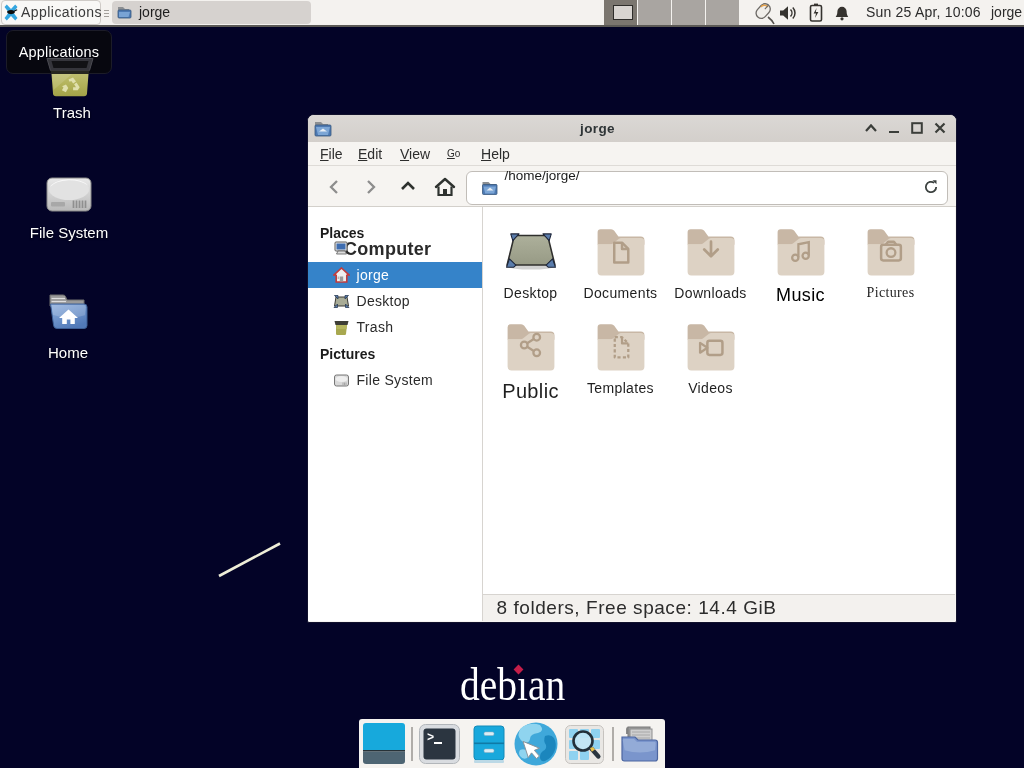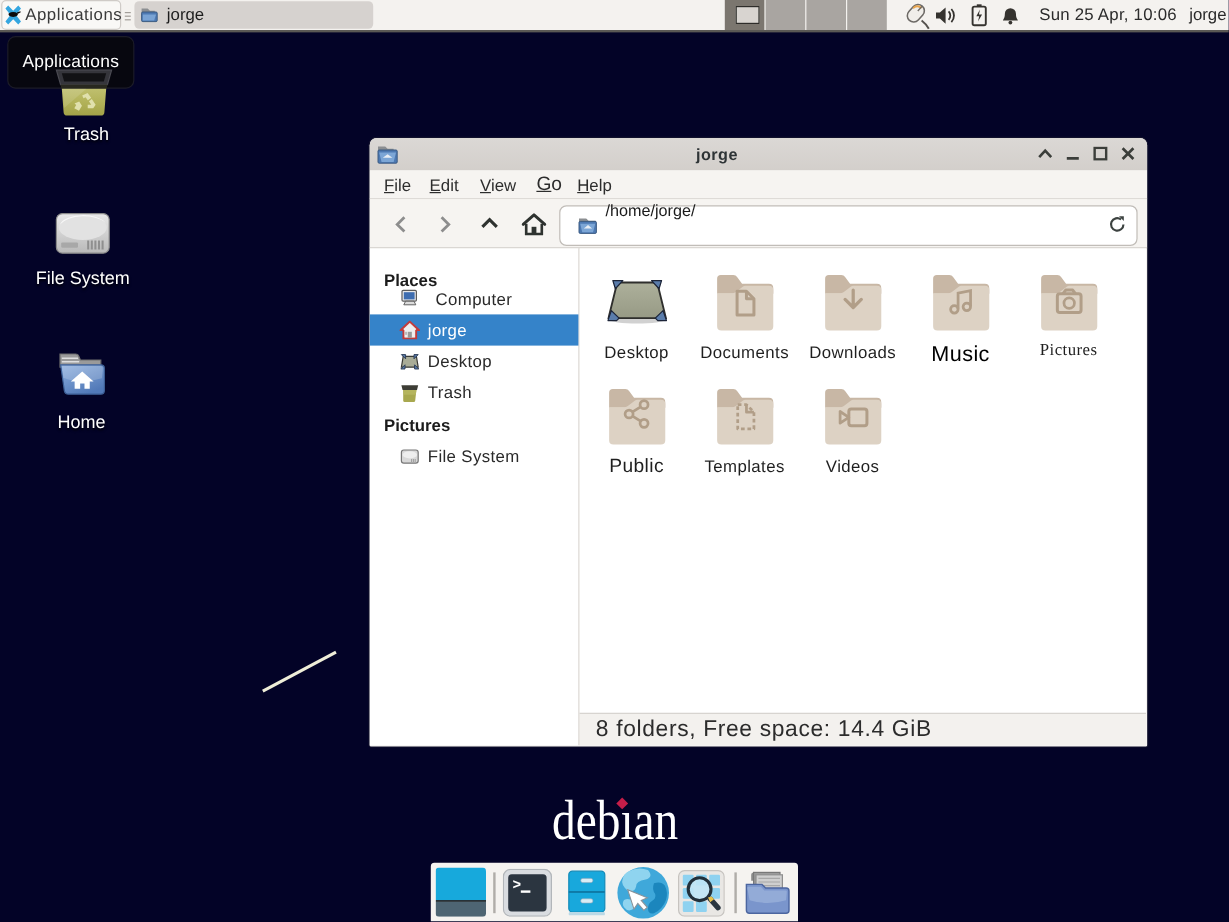--- a/index.html
+++ b/index.html
@@ -157,21 +157,21 @@
       <rect x="2.2" y="1.2" width="9.6" height="9.6" fill="none" stroke="#3b3e3a" stroke-width="2"></rect>
     </svg>
   <svg class="abs" style="left:625px;top:6.5px;" width="14" height="12" viewBox="0 0 14 12">
       <path d="M2.5 1.5 L11.5 10.5 M11.5 1.5 L2.5 10.5" stroke="#3b3e3a" stroke-width="2.2"></path>
     </svg>
 
   <div class="abs" style="left:0;top:27px;width:100%;height:24px;background:#f6f4f1;border-bottom:1px solid #dedbd7;"></div>
   <div class="abs" style="left:12px;top:27px;height:36px;line-height:24px;font-size:14px;color:#2d2d2d;"><span style="text-decoration:underline;">F</span>ile</div>
   <div class="abs" style="left:50px;top:27px;height:24px;line-height:24px;font-size:14px;color:#2d2d2d;"><span style="text-decoration:underline;">E</span>dit</div>
   <div class="abs" style="left:92px;top:27px;height:24px;line-height:24px;font-size:14px;color:#2d2d2d;"><span style="text-decoration:underline;">V</span>iew</div>
-  <div class="abs" style="left:139px;top:27px;height:24px;line-height:24px;font-size:16px;color:#2d2d2d;"><span style="text-decoration:underline;">G</span>o</div>
+  <div class="abs" style="left:139px;top:27px;height:24px;line-height:24px;font-size:10px;color:#2d2d2d;"><span style="text-decoration:underline;">G</span>o</div>
   <div class="abs" style="left:173px;top:27px;height:24px;line-height:24px;font-size:14px;color:#2d2d2d;"><span style="text-decoration:underline;">H</span>elp</div>
 
   <div class="abs" style="left:0;top:51px;width:100%;height:41px;background:#f6f4f1;border-bottom:1px solid #d3d0cb;"></div>
   <svg class="abs" style="left:19.5px;top:63.5px;" width="12" height="16" viewBox="0 0 12 16">
       <path d="M9 2 L3 8 L9 14" fill="none" stroke="#8d8d8d" stroke-width="2.3"></path>
     </svg>
   <svg class="abs" style="left:56.5px;top:63.5px;" width="12" height="16" viewBox="0 0 12 16">
       <path d="M3 2 L9 8 L3 14" fill="none" stroke="#8d8d8d" stroke-width="2.3"></path>
     </svg>
   <svg class="abs" style="left:91.5px;top:65px;" width="16" height="12" viewBox="0 0 16 12">
@@ -194,21 +194,21 @@
   <svg class="abs" style="left:615px;top:64px;" width="16" height="16" viewBox="0 0 16 16">
     <path d="M13.2 8 a5.2 5.2 0 1 1 -2 -4.1" fill="none" stroke="#3c4240" stroke-width="1.8"></path>
     <path d="M9.5 1.2 h4 v4 z" fill="#3c4240"></path>
   </svg>
 
   <div class="abs" style="left:0;top:92px;width:174px;height:414px;background:#fff;"></div>
   <div class="abs" style="left:174px;top:92px;width:1px;height:414px;background:#d7d4d0;"></div>
   <div class="abs" style="left:12px;top:95.5px;width:160px;height:22px;line-height:22px;font-size:14px;font-weight:bold;color:#1c1c1c;margin-top:11px;">Places</div>
 
   <div class="abs" style="left:0px;top:147px;width:174px;height:26px;background:#3583c9;"></div>
-  <div class="abs" style="left:55px;top:120.5px;height:26px;line-height:26px;font-size:14px;letter-spacing:0.3px;color:#2a2a2a;">Computer</div>
+  <div class="abs" style="left:36px;top:120.5px;height:26px;line-height:26px;font-size:18px;letter-spacing:0.3px;color:#2a2a2a;font-weight:bold;">Computer</div>
   <div class="abs" style="left:48.5px;top:147px;height:26px;line-height:26px;font-size:14px;letter-spacing:0.3px;color:#fff;">jorge</div>
   <div class="abs" style="left:48.5px;top:173px;height:26px;line-height:26px;font-size:14px;letter-spacing:0.3px;color:#2a2a2a;">Desktop</div>
   <div class="abs" style="left:48.5px;top:199px;height:26px;line-height:26px;font-size:14px;letter-spacing:0.3px;color:#2a2a2a;">Trash</div>
   <div class="abs" style="left:12px;top:225.5px;width:160px;height:26px;line-height:26px;font-size:14px;font-weight:bold;color:#1c1c1c;">Pictures</div>
   <div class="abs" style="left:48.5px;top:252px;height:26px;line-height:26px;font-size:14px;letter-spacing:0.3px;color:#2a2a2a;">File System</div>
 
   <svg class="abs" style="left:24.5px;top:125px;" width="17" height="17" viewBox="0 0 17 17">
     <rect x="2" y="2" width="12" height="9" rx="1" fill="#e8e8e8" stroke="#5c5c5c" stroke-width="1"></rect>
     <rect x="3.5" y="3.5" width="9" height="6" fill="#3e6db0"></rect>
     <path d="M5 11 h7 l1.5 3 h-10 z" fill="#dcdcdc" stroke="#5c5c5c" stroke-width="0.8"></path>
@@ -306,21 +306,21 @@
   <svg class="abs" style="left:377.5px;top:203.5px;" width="50" height="52" viewBox="0 0 48 50">
     <use href="#fol"></use>
     <rect x="20.5" y="21" width="14.5" height="13.5" rx="2" fill="none" stroke="#b19e88" stroke-width="2.4"></rect>
     <path d="M20.5 27.7 l-7 -4.7 v9.4 z" fill="none" stroke="#b19e88" stroke-width="2.2" stroke-linejoin="round"></path>
   </svg>
   <div class="abs" style="left:177.5px;top:170px;width:90px;text-align:center;font-size:14px;letter-spacing:0.35px;color:#1f1f1f;">Desktop</div>
   <div class="abs" style="left:267.5px;top:170px;width:90px;text-align:center;font-size:14px;letter-spacing:0.35px;color:#1f1f1f;">Documents</div>
   <div class="abs" style="left:357.5px;top:170px;width:90px;text-align:center;font-size:14px;letter-spacing:0.35px;color:#1f1f1f;">Downloads</div>
   <div class="abs" style="left:447.5px;top:170px;width:90px;text-align:center;font-size:18px;letter-spacing:0.35px;color:#000000;">Music</div>
   <div class="abs" style="left:537.5px;top:170px;width:90px;text-align:center;font-size:14px;letter-spacing:0.35px;color:#1f1f1f;font-family:Liberation Serif, serif;">Pictures</div>
-  <div class="abs" style="left:177.5px;top:265px;width:90px;text-align:center;font-size:16px;letter-spacing:0.35px;color:#1f1f1f;">Public</div>
+  <div class="abs" style="left:177.5px;top:265px;width:90px;text-align:center;font-size:20px;letter-spacing:0.35px;color:#1f1f1f;">Public</div>
   <div class="abs" style="left:267.5px;top:265px;width:90px;text-align:center;font-size:14px;letter-spacing:0.35px;color:#1f1f1f;">Templates</div>
   <div class="abs" style="left:357.5px;top:265px;width:90px;text-align:center;font-size:14px;letter-spacing:0.35px;color:#1f1f1f;">Videos</div>
 </div>
 
 <div class="abs" style="left:359px;top:719px;width:306px;height:49px;background:#f5f3f0;border-radius:3px 3px 0 0;"></div>
 
 <svg class="abs" style="left:363px;top:723px;" width="42" height="41" viewBox="0 0 42 41">
   <path d="M3 0 h36 q3 0 3 3 v24 H0 V3 q0 -3 3 -3 z" fill="#17a9dc"></path>
   <rect x="0" y="27" width="42" height="1.6" fill="#273238"></rect>
   <path d="M0 28.6 h42 V38 q0 3 -3 3 H3 q-3 0 -3 -3 z" fill="#4e6573"></path>

